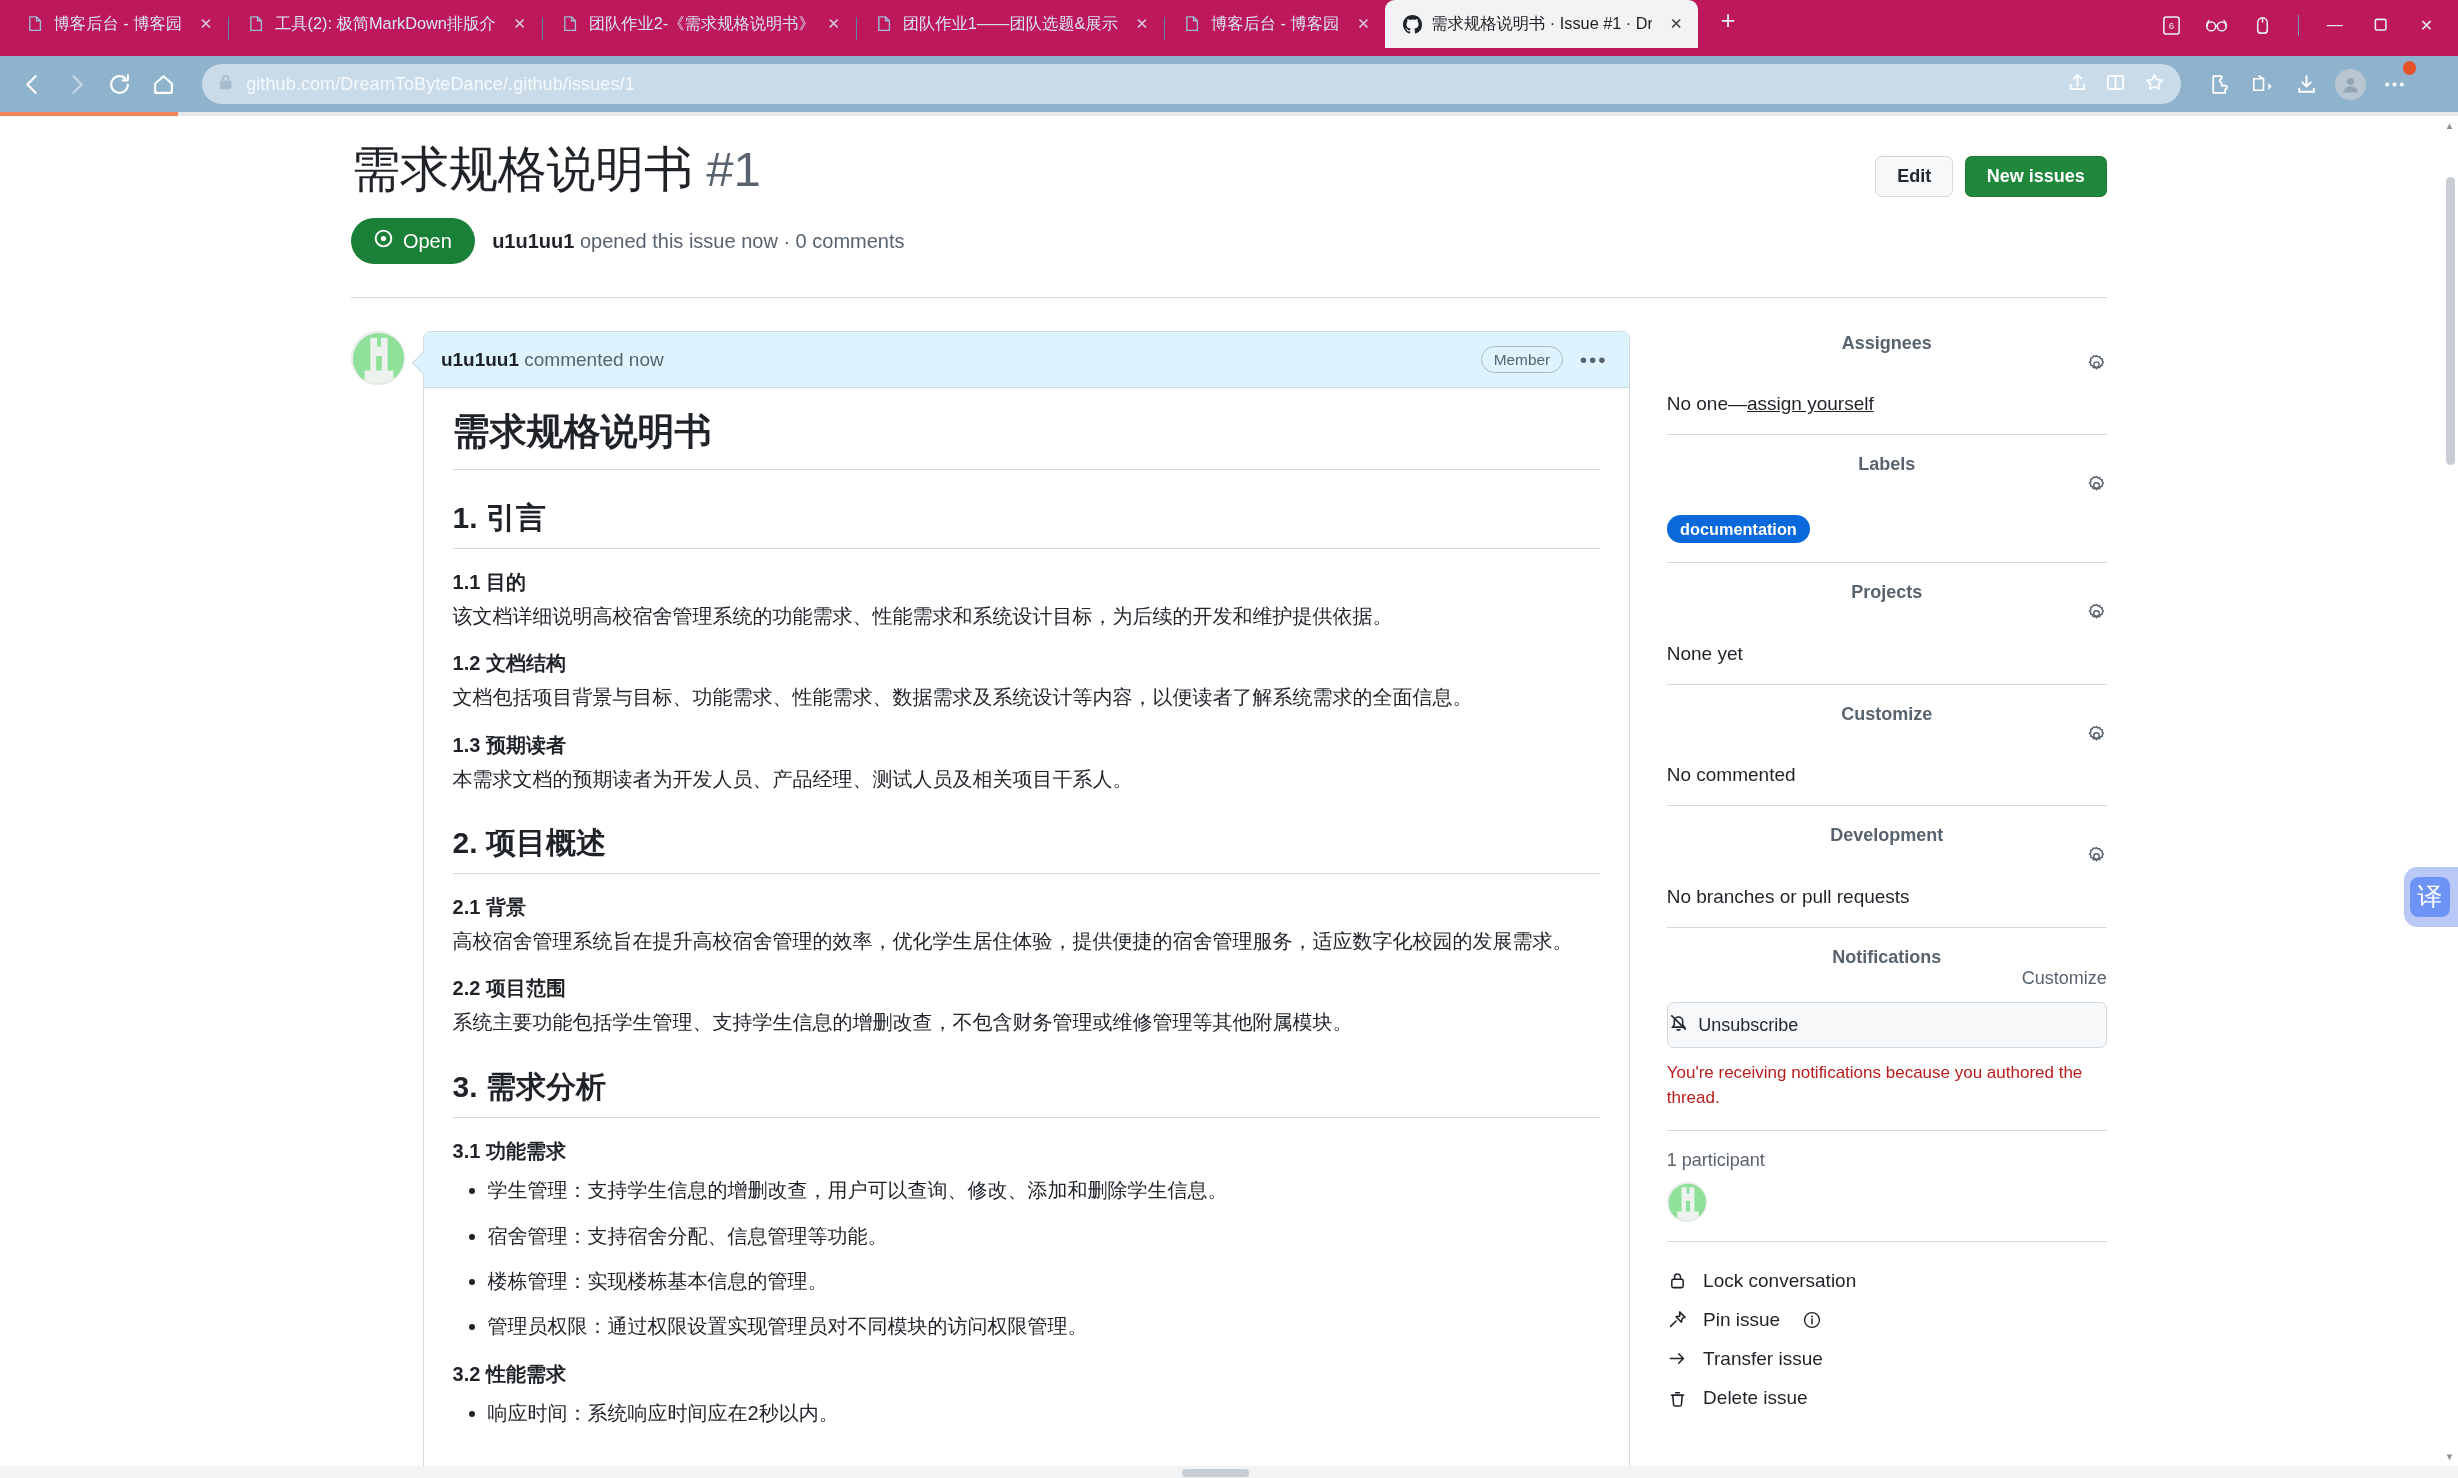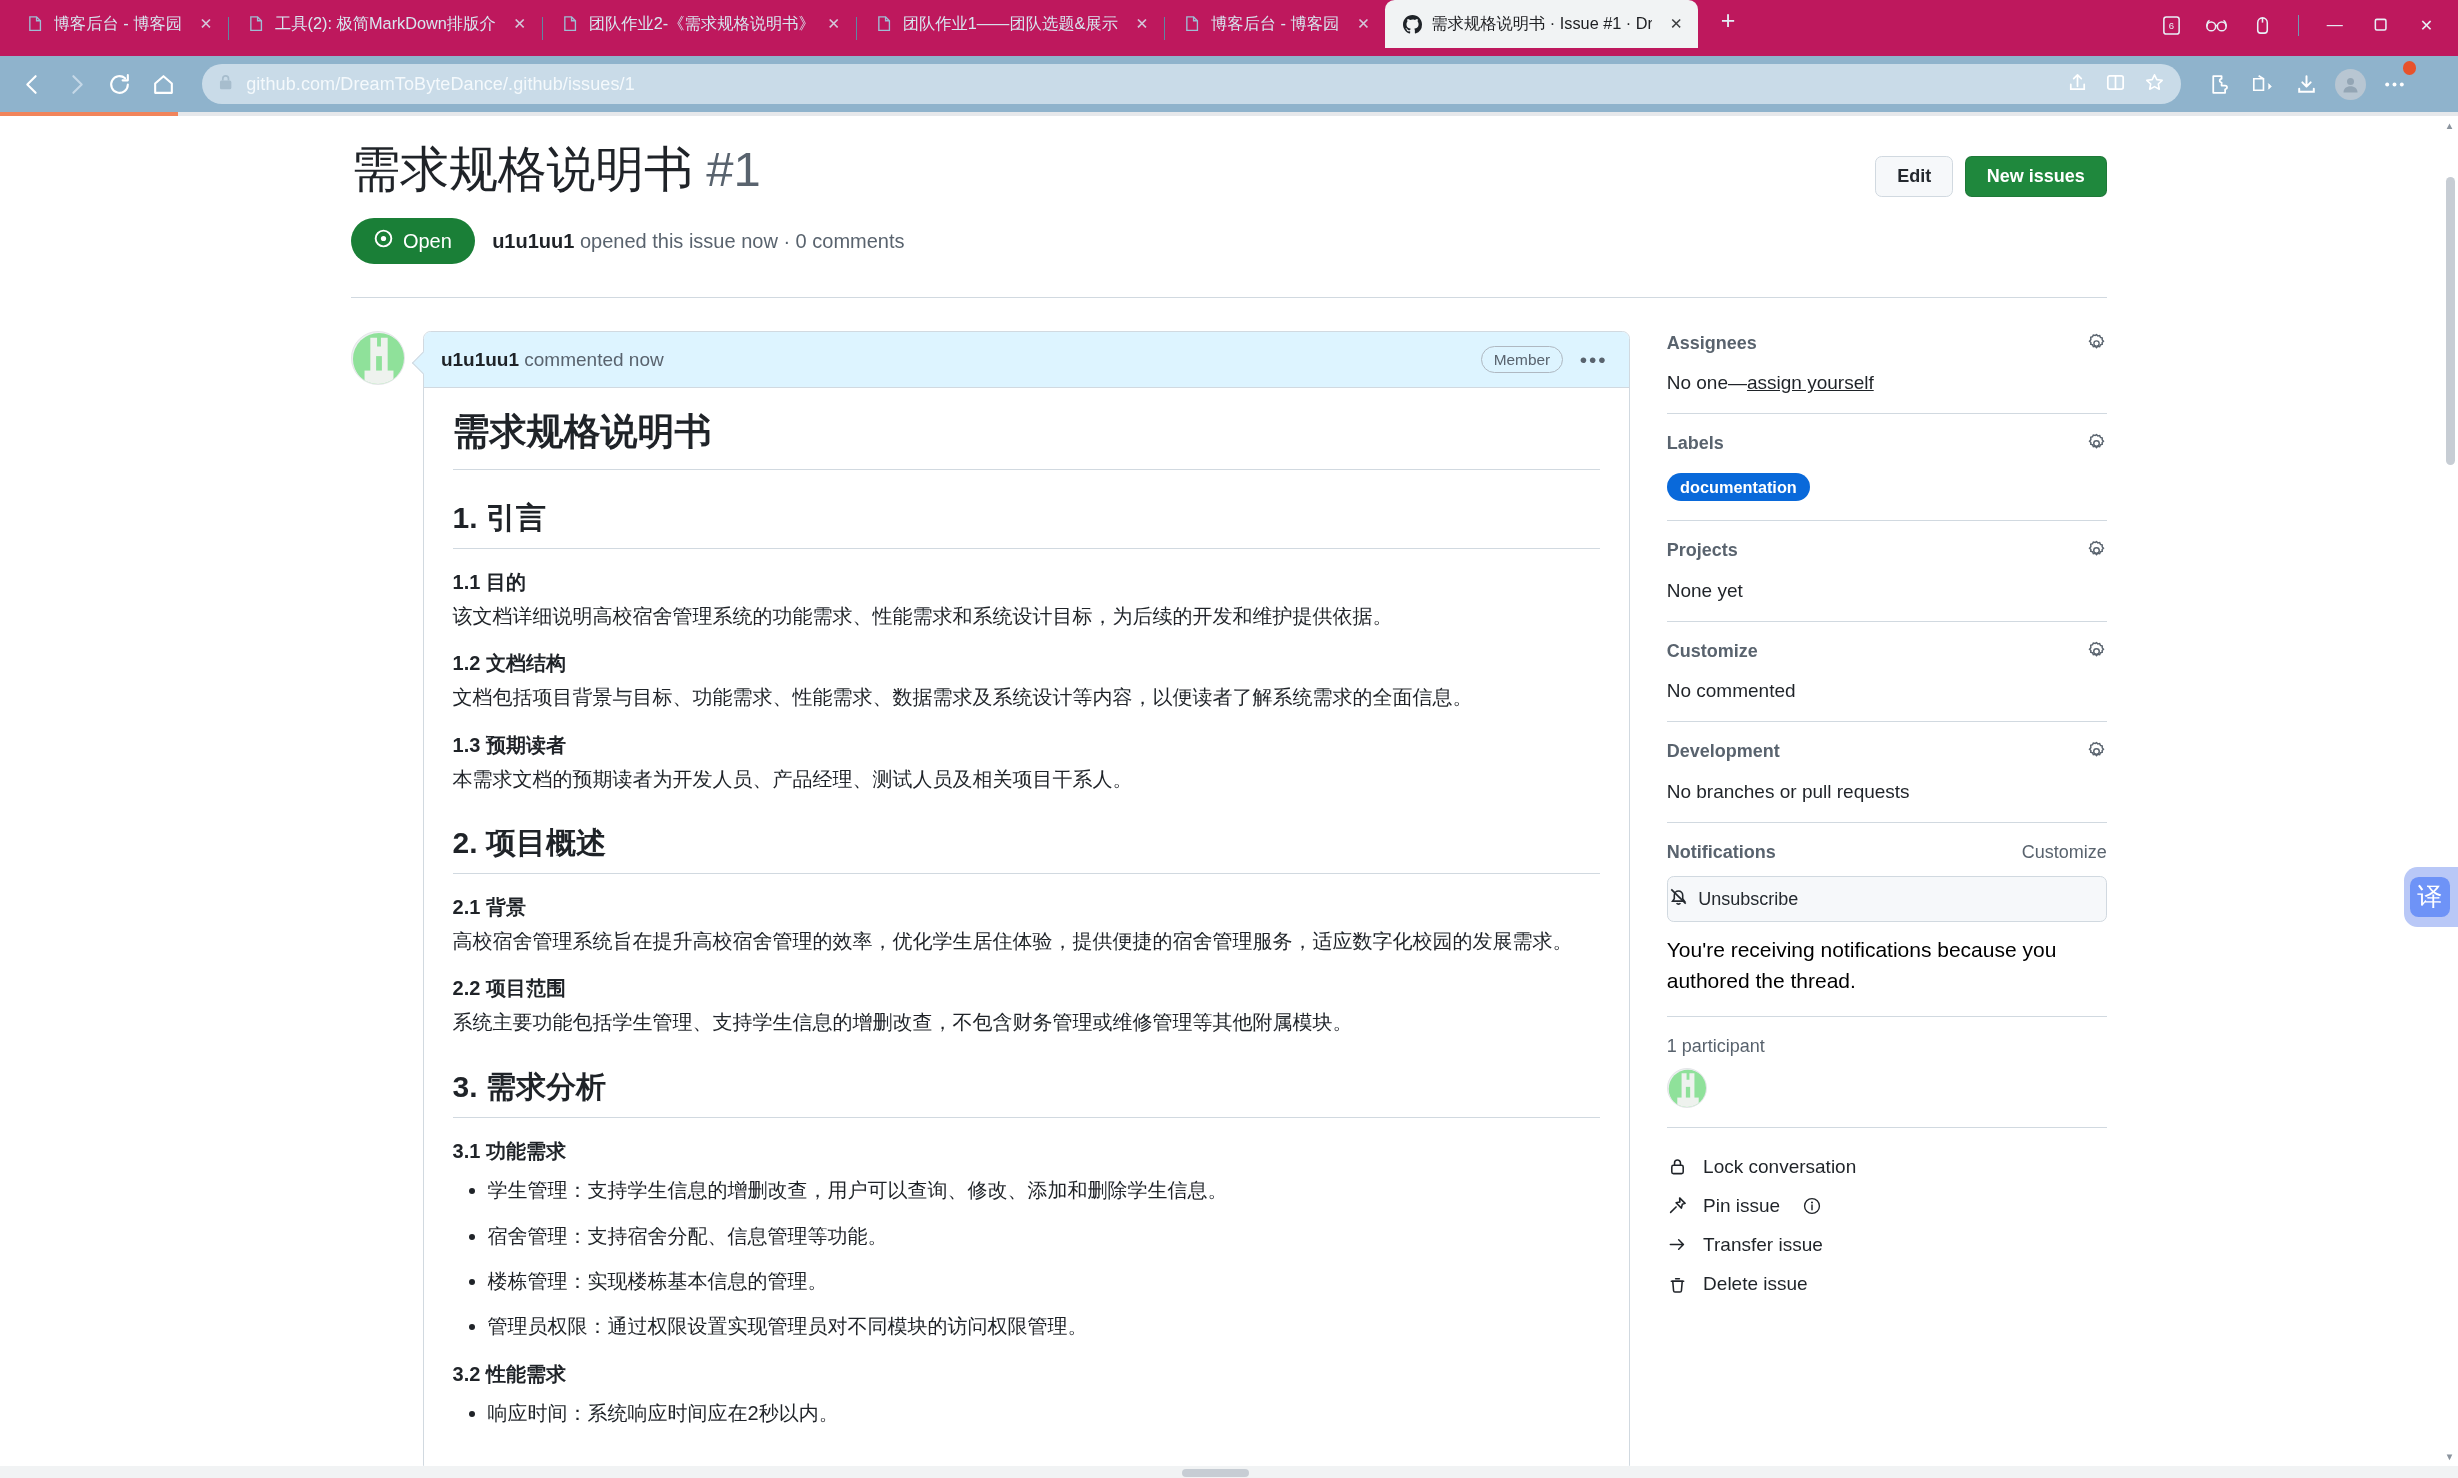--- a/index.html
+++ b/index.html
@@ -171,37 +171,37 @@
   .md p { font-size: 20px; line-height: 1.62; margin: 0 0 5.8px 0; }
   .md ul { margin: 9.6px 0 5.8px 0; padding-left: 35px; }
   .md li { font-size: 20px; line-height: 1.6; margin-bottom: 13.4px; }
   .md .tight { margin-bottom: 1.9px; }
 
   
   .side-col { flex: 0 0 440px; padding-top: 1.9px; }
   .side-sec { padding: 0 0 19px 0; border-bottom: 1px solid #d1d9e0; margin-bottom: 19px; }
   .side-sec:last-child { border-bottom: none; }
   .side-head {
-    display: flex; font-size: 18px; font-weight: 600;
-    color: #59636e; margin-bottom: 13.4px;
+    display: flex; align-items: center; font-size: 18px; font-weight: 600;
+    color: #59636e; margin-bottom: 13.4px; flex-direction: column;
   }
   .side-head .gear { margin-left: auto; color: #59636e; }
   .side-head .link-right { margin-left: auto; font-size: 18px; font-weight: 400; color: #59636e; }
   .side-val { font-size: 19px; color: #1f2328; }
   .side-link { color: #1f2328; text-decoration: underline; }
   .label-chip {
     display: inline-block; background: #0969da; color: #fff; border-radius: 15.4px;
     padding: 4.8px 13.4px; font-size: 16.3px; font-weight: 600;
   }
   .unsub-btn {
     width: 100%; height: 46px; background: #f6f8fa; border: 1px solid #d1d9e0;
     border-radius: 6.7px; display: flex; align-items: center; justify-content: flex-start;
     gap: 9.6px; font-size: 18px; color: #24292f; margin-top: 3.8px;
   }
-  .notif-note { font-size: 21px; color: #000000; line-height: 1.5; margin-top: 11.5px; }
+  .notif-note { font-size: 17px; color: #b91c1c; line-height: 1.5; margin-top: 11.5px; }
   .side-action {
     display: flex; align-items: center; gap: 15.4px; font-size: 19px;
     color: #1f2328; padding: 8.6px 0;
   }
   .side-action .ic { width: 21px; display: flex; justify-content: center; color: #1f2328; }
   .info-i { margin-left: 7.7px; color: #59636e; display:inline-flex; }
 
   
   .translate-widget {
     position: absolute; right: 0; top: 751px; width: 54px; height: 60px;

